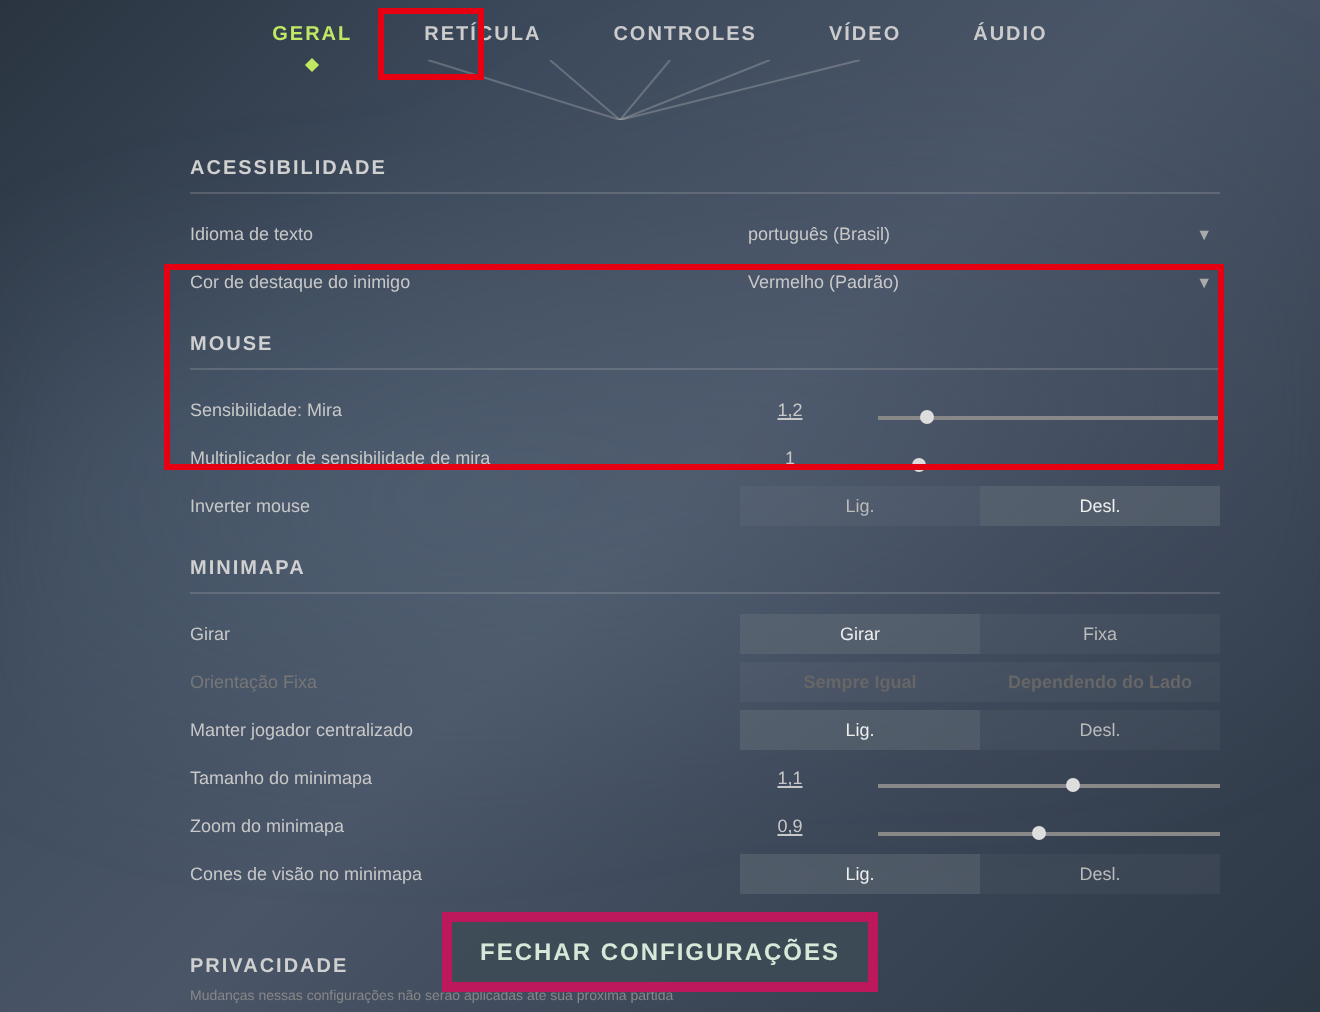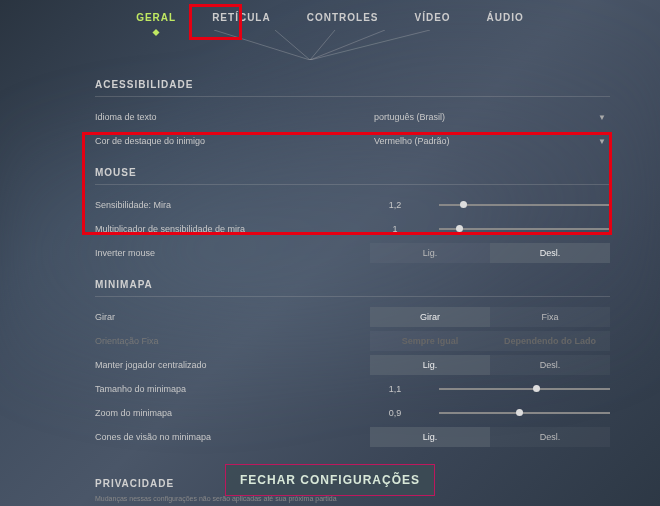--- a/index.html
+++ b/index.html
@@ -88,22 +88,23 @@
     font-size: 9px;
     color: #c8c8c8;
   }
   .row-label {
     flex: 1;
   }
   .row-label.disabled { color: #777; }
   .row-controls {
     width: 240px;
     display: flex;
-    align-items: center;
+    align-items: flex-end;
     gap: 11px;
+    text-decoration: underline;
   }
   .dropdown {
     width: 240px;
     display: flex;
     justify-content: space-between;
     align-items: center;
     padding: 0 4px;
     height: 20px;
   }
   .dropdown-caret {
@@ -164,21 +165,21 @@
     font-size: 7px;
     color: #888;
     margin-top: 2px;
   }
   .close-btn {
     position: absolute;
     bottom: 10px;
     left: 50%;
     transform: translateX(-50%);
     background: rgba(60,75,85,0.85);
-    border: 1px solid #be185d;
+    border: 5px solid #be185d;
     color: #d8e8d8;
     font-size: 12px;
     font-weight: bold;
     letter-spacing: 1px;
     padding: 8px 14px;
     cursor: pointer;
     z-index: 10;
   }
 </style>
 </head>

